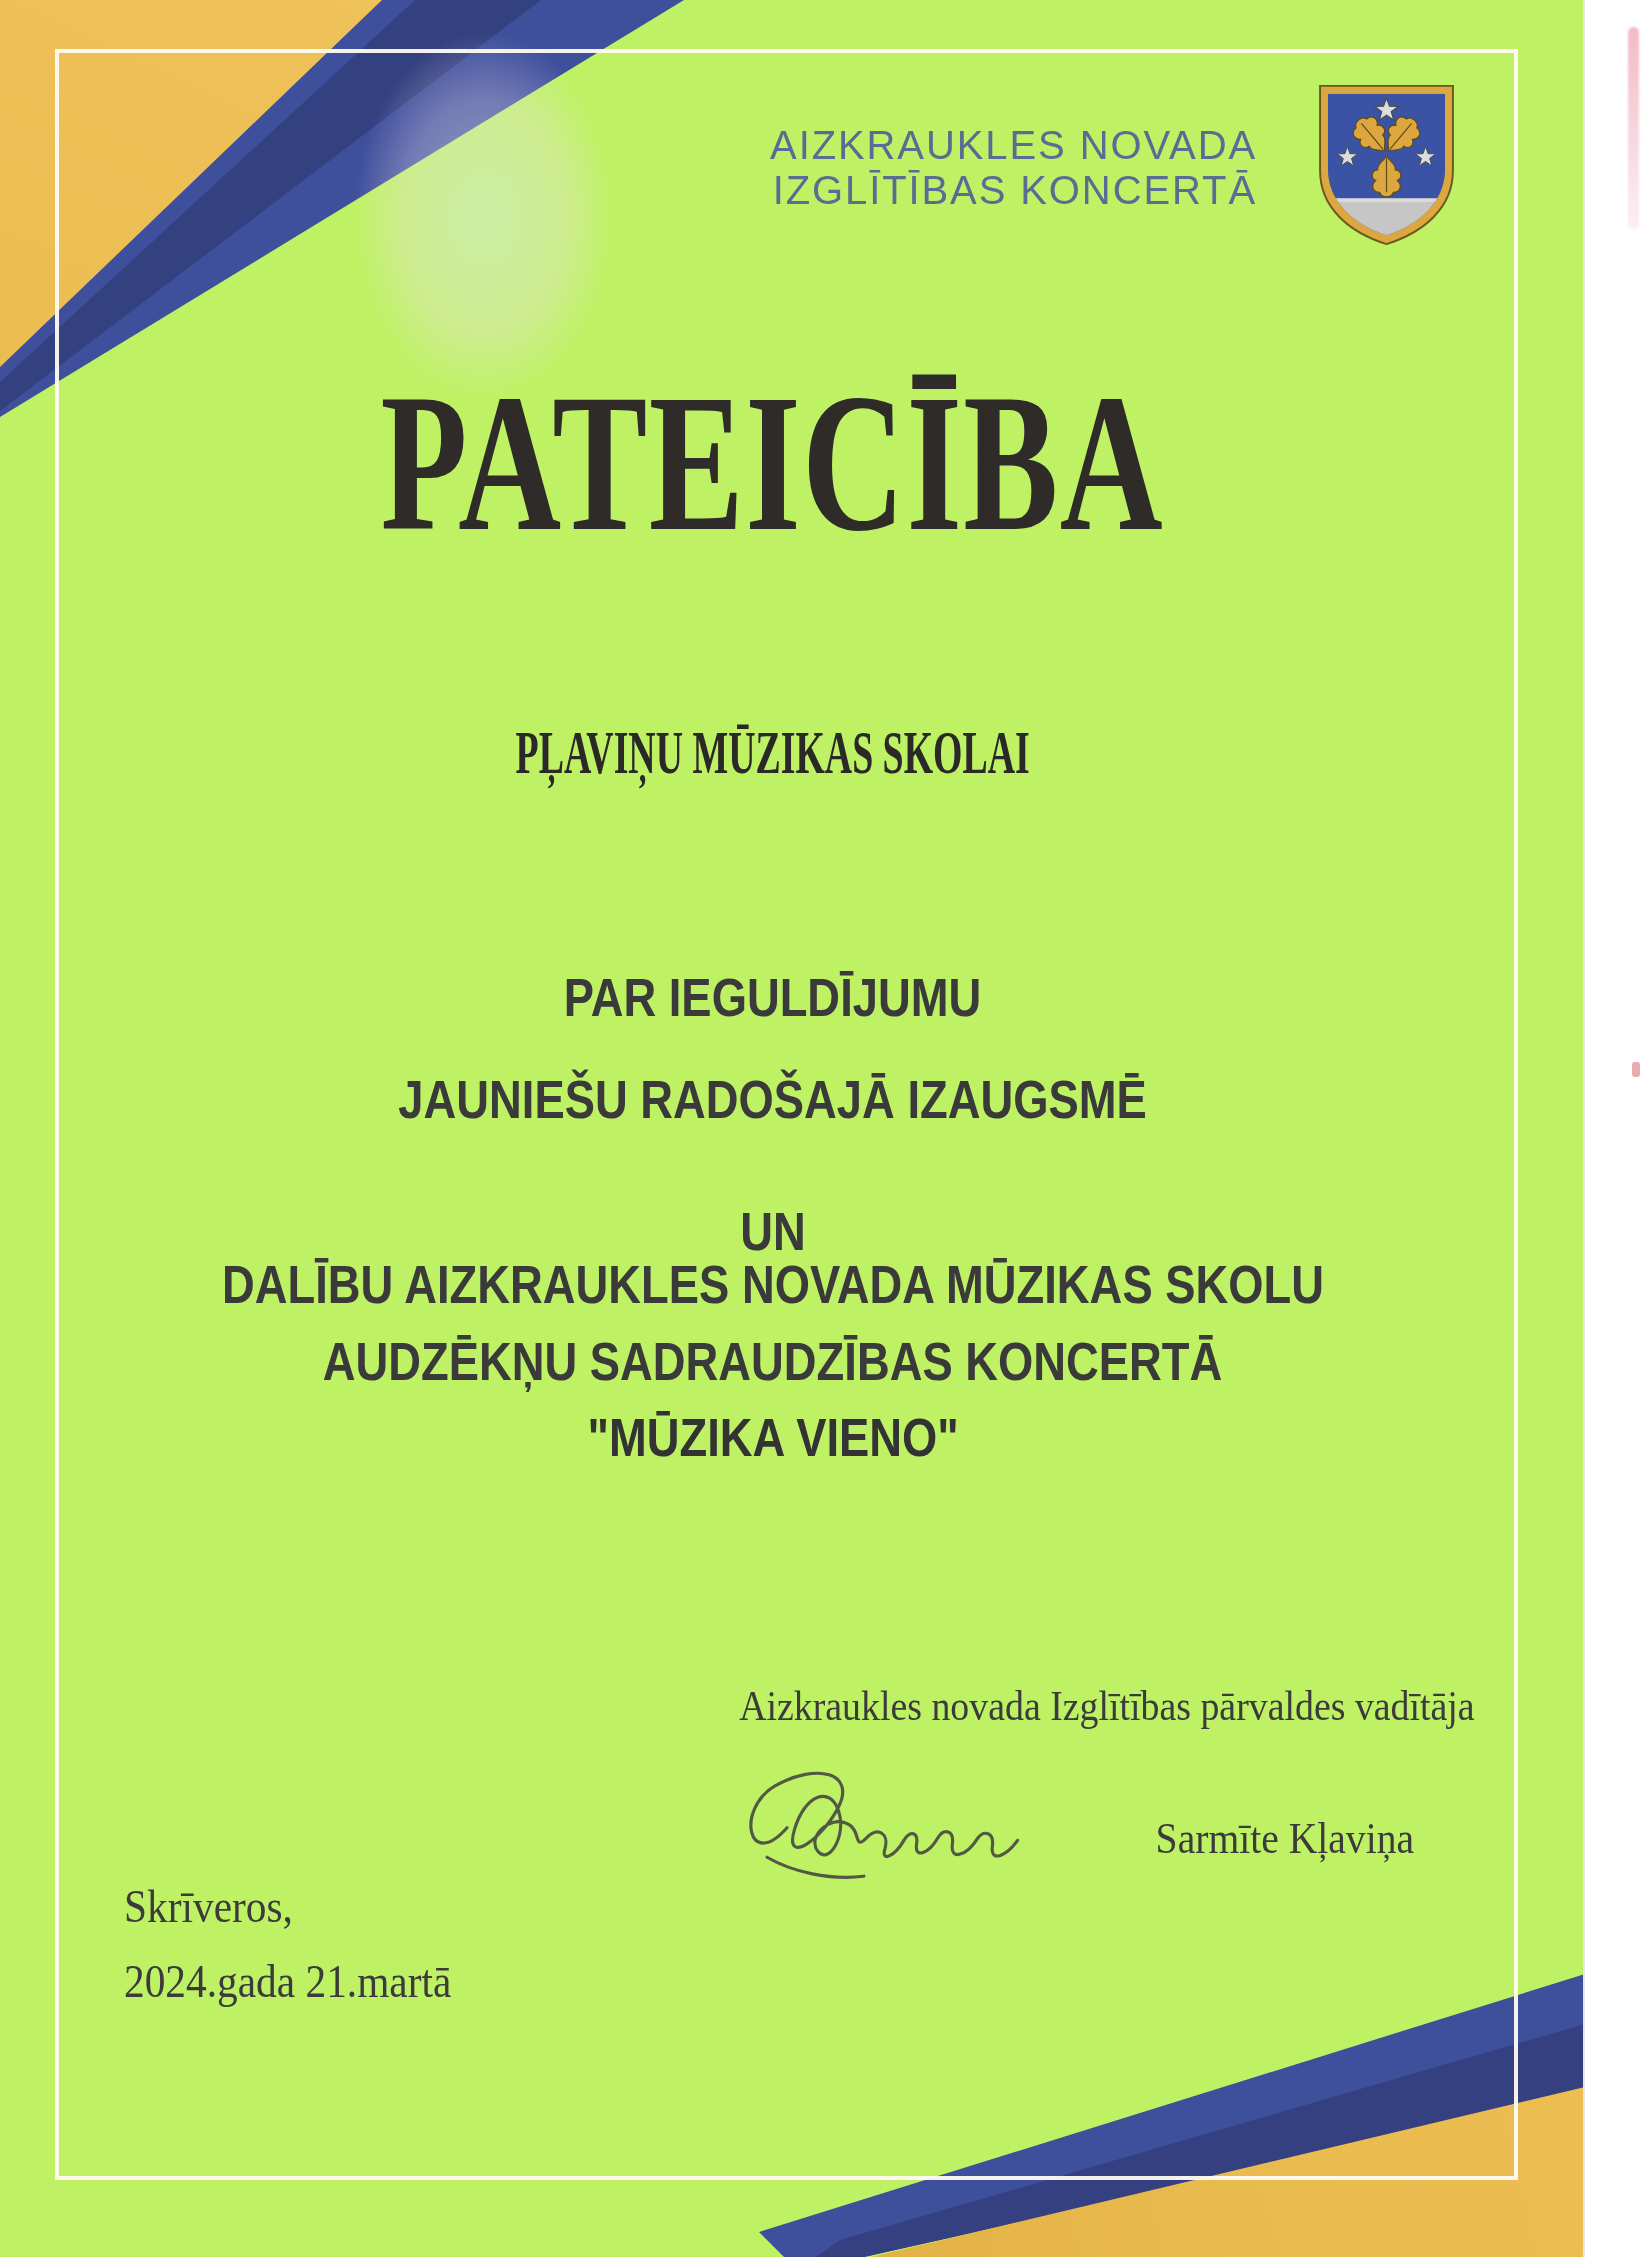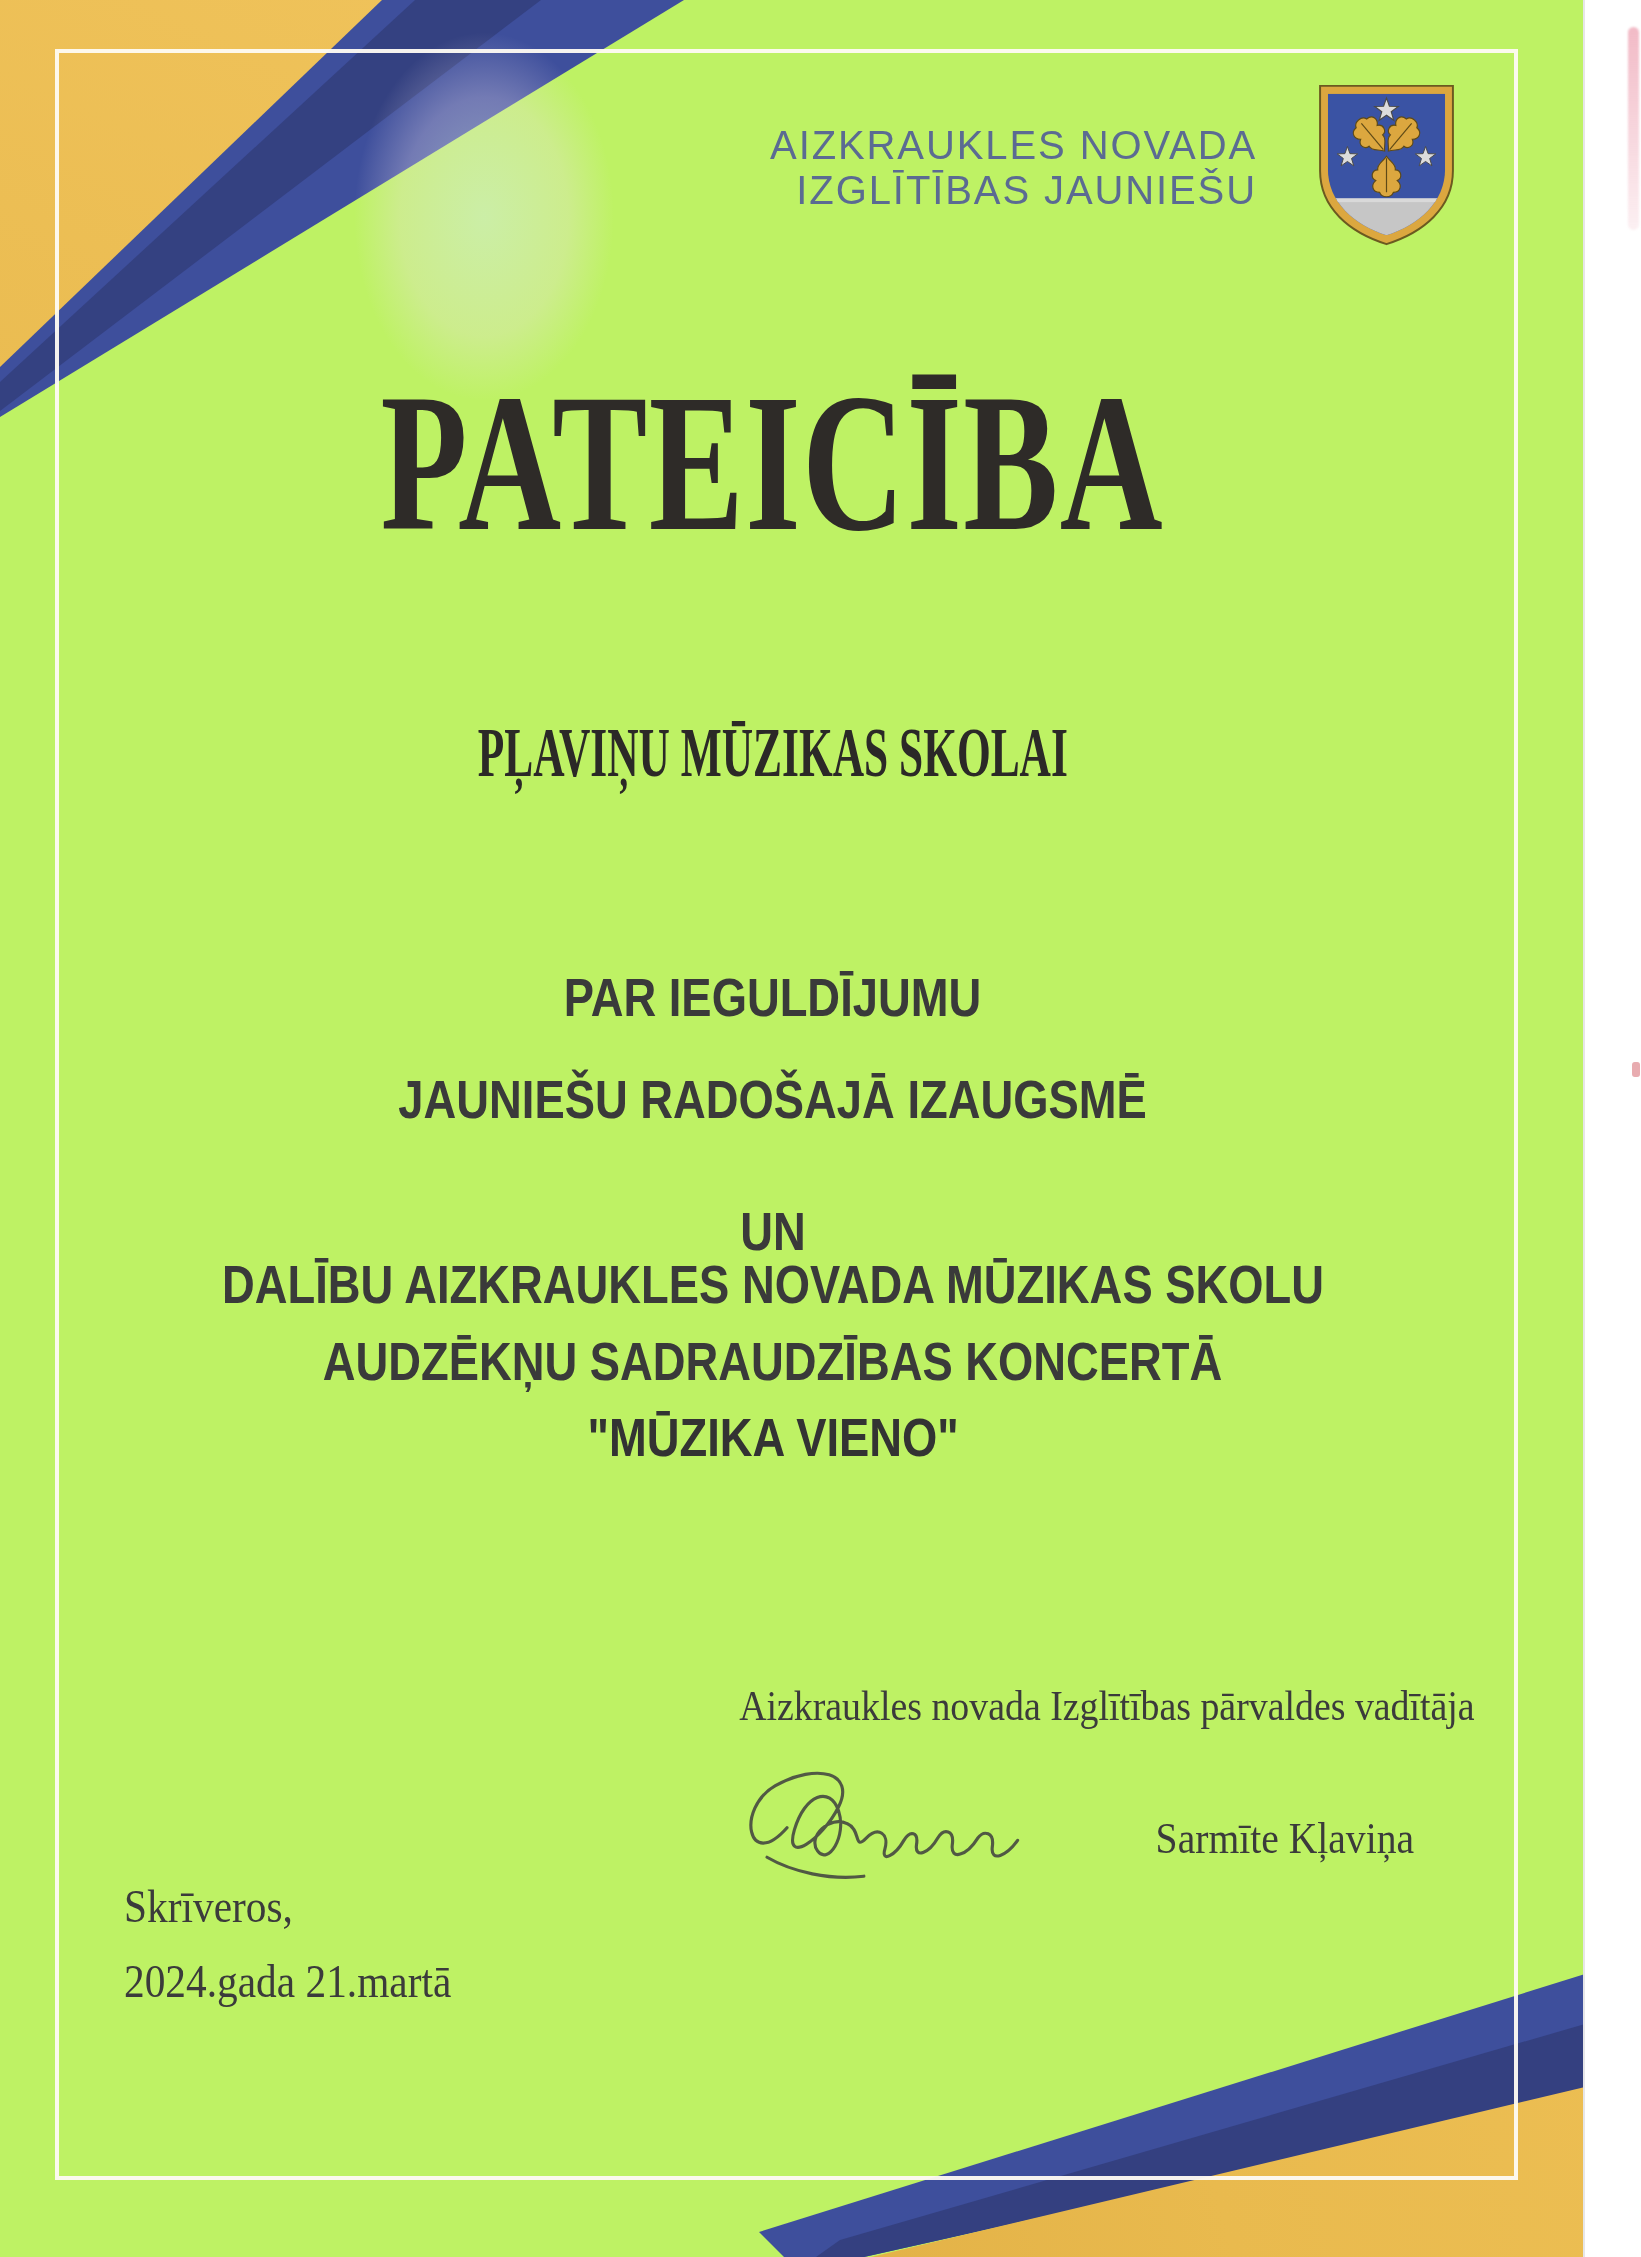--- a/index.html
+++ b/index.html
@@ -70,21 +70,21 @@
   
   .cline{
     position:absolute;left:9.7px;width:1526px;z-index:5;
     display:flex;justify-content:center;
     white-space:nowrap;
     font-weight:bold;
   }
   .cline > span{display:inline-block;transform-origin:center;}
   .title-line{top:364px;font-size:198px;line-height:198px;color:#2e2b28;}
   .title-line > span{transform:scaleX(.72);letter-spacing:.01em;}
-  .recipient-line{top:705px;font-size:70px;line-height:95px;font-weight:bold;color:#2b2927;}
+  .recipient-line{top:705px;font-size:61px;line-height:95px;font-weight:bold;color:#2b2927;}
   .recipient-line > span{transform:scaleX(.62);}
   .body-line{
     font-family:"Liberation Sans","DejaVu Sans",sans-serif;
     font-size:54px;line-height:54px;color:#3a3a3a;
   }
   .body-line > span{transform:scaleX(.84);}
   .b1{top:970px;} .b2{top:1072px;} .b3{top:1161px;margin-top:43px;} .b4{top:1257px;} .b5{top:1334px;}
   .b6{top:1410px;font-weight:bold;color:#333333;}
   
   .sig-title{
@@ -121,21 +121,21 @@
   <div class="decor br-yellow"></div>
 
   <div class="frame"></div>
   <div class="scan-margin"></div>
   <div class="paper-edge"></div>
   <div class="pink-streak"></div>
   <div class="red-mark"></div>
 
   <div class="issuer">
     <div>AIZKRAUKLES NOVADA</div>
-    <div>IZGLĪTĪBAS JAUNIEŠU</div>
+    <div>IZGLĪTĪBAS KONCERTĀ</div>
   </div>
 
   <svg class="coa" viewBox="0 0 150 172">
 
     <path d="M7,5 H143 V92 C143,130 113,155 75,167 C37,155 7,130 7,92 Z" fill="var(--c-shield-gold,#dca73f)" stroke="#6b5a20" stroke-width="2"></path>
     <clipPath id="shieldClip">
       <path d="M15,13 H135 V90 C135,124 108,147 75,158 C42,147 15,124 15,90 Z"></path>
     </clipPath>
     <g clip-path="url(#shieldClip)">
       <rect x="0" y="0" width="150" height="172" fill="var(--c-shield-blue,#3a53a4)"></rect>

